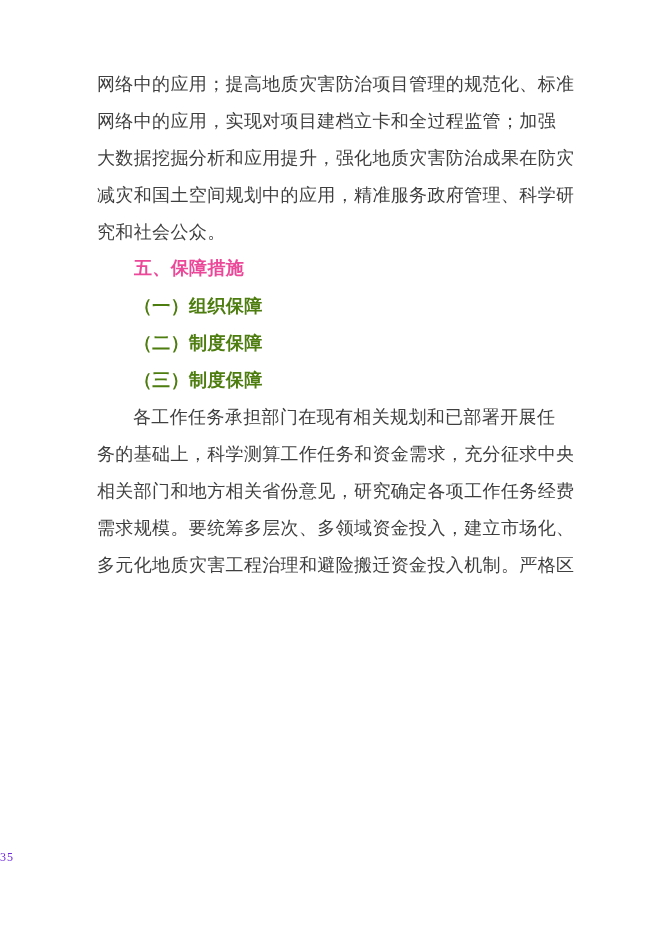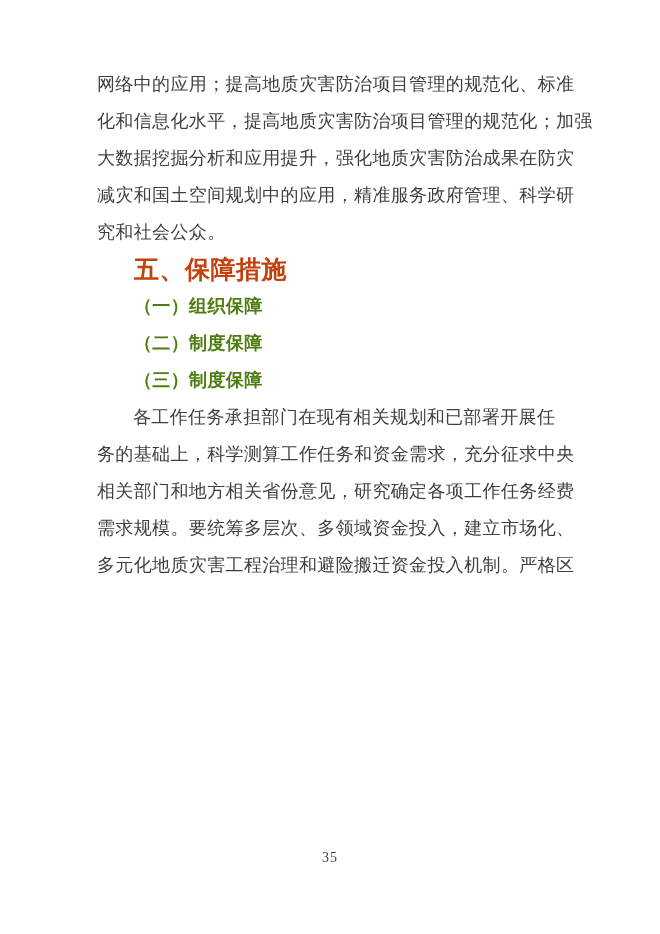--- a/index.html
+++ b/index.html
@@ -25,51 +25,50 @@
     height: 37px;
     line-height: 37px;
     font-size: 18px;
     white-space: nowrap;
     letter-spacing: 0.02em;
   }
   .row.first-line {
     padding-left: 36px;
   }
   .row.h-main {
-    font-family: Liberation Sans, sans-serif;
+    font-family: Liberation Mono, monospace;
     font-weight: bold;
-    font-size: 25px;
-    color: #c2410c;
+    font-size: 18px;
+    color: #ec4899;
     padding-left: 37px;
   }
   .row.h-sub {
     font-weight: bold;
     font-size: 18px;
     color: #4d7c0f;
     padding-left: 37px;
   }
   .page-number {
     position: absolute;
     top: 850px;
     left: 0;
     width: 660px;
-    text-align: center;
-    font-size: 14px;
-    color: #404040;
+    font-size: 12px;
+    color: #6d28d9;
     letter-spacing: 1px;
   }
 </style>
 </head>
 <body>
 
 <div class="doc-column">
 
   <div>
     <div class="row">网络中的应用；提高地质灾害防治项目管理的规范化、标准</div>
-    <div class="row">化和信息化水平，提高地质灾害防治项目管理的规范化；加强</div>
+    <div class="row">网络中的应用，实现对项目建档立卡和全过程监管；加强</div>
     <div class="row">大数据挖掘分析和应用提升，强化地质灾害防治成果在防灾</div>
     <div class="row">减灾和国土空间规划中的应用，精准服务政府管理、科学研</div>
     <div class="row">究和社会公众。</div>
   </div>
 
   <div class="row h-main">五、保障措施</div>
 
   <div class="row h-sub">（一）组织保障</div>
 
   <div class="row h-sub">（二）制度保障</div>

